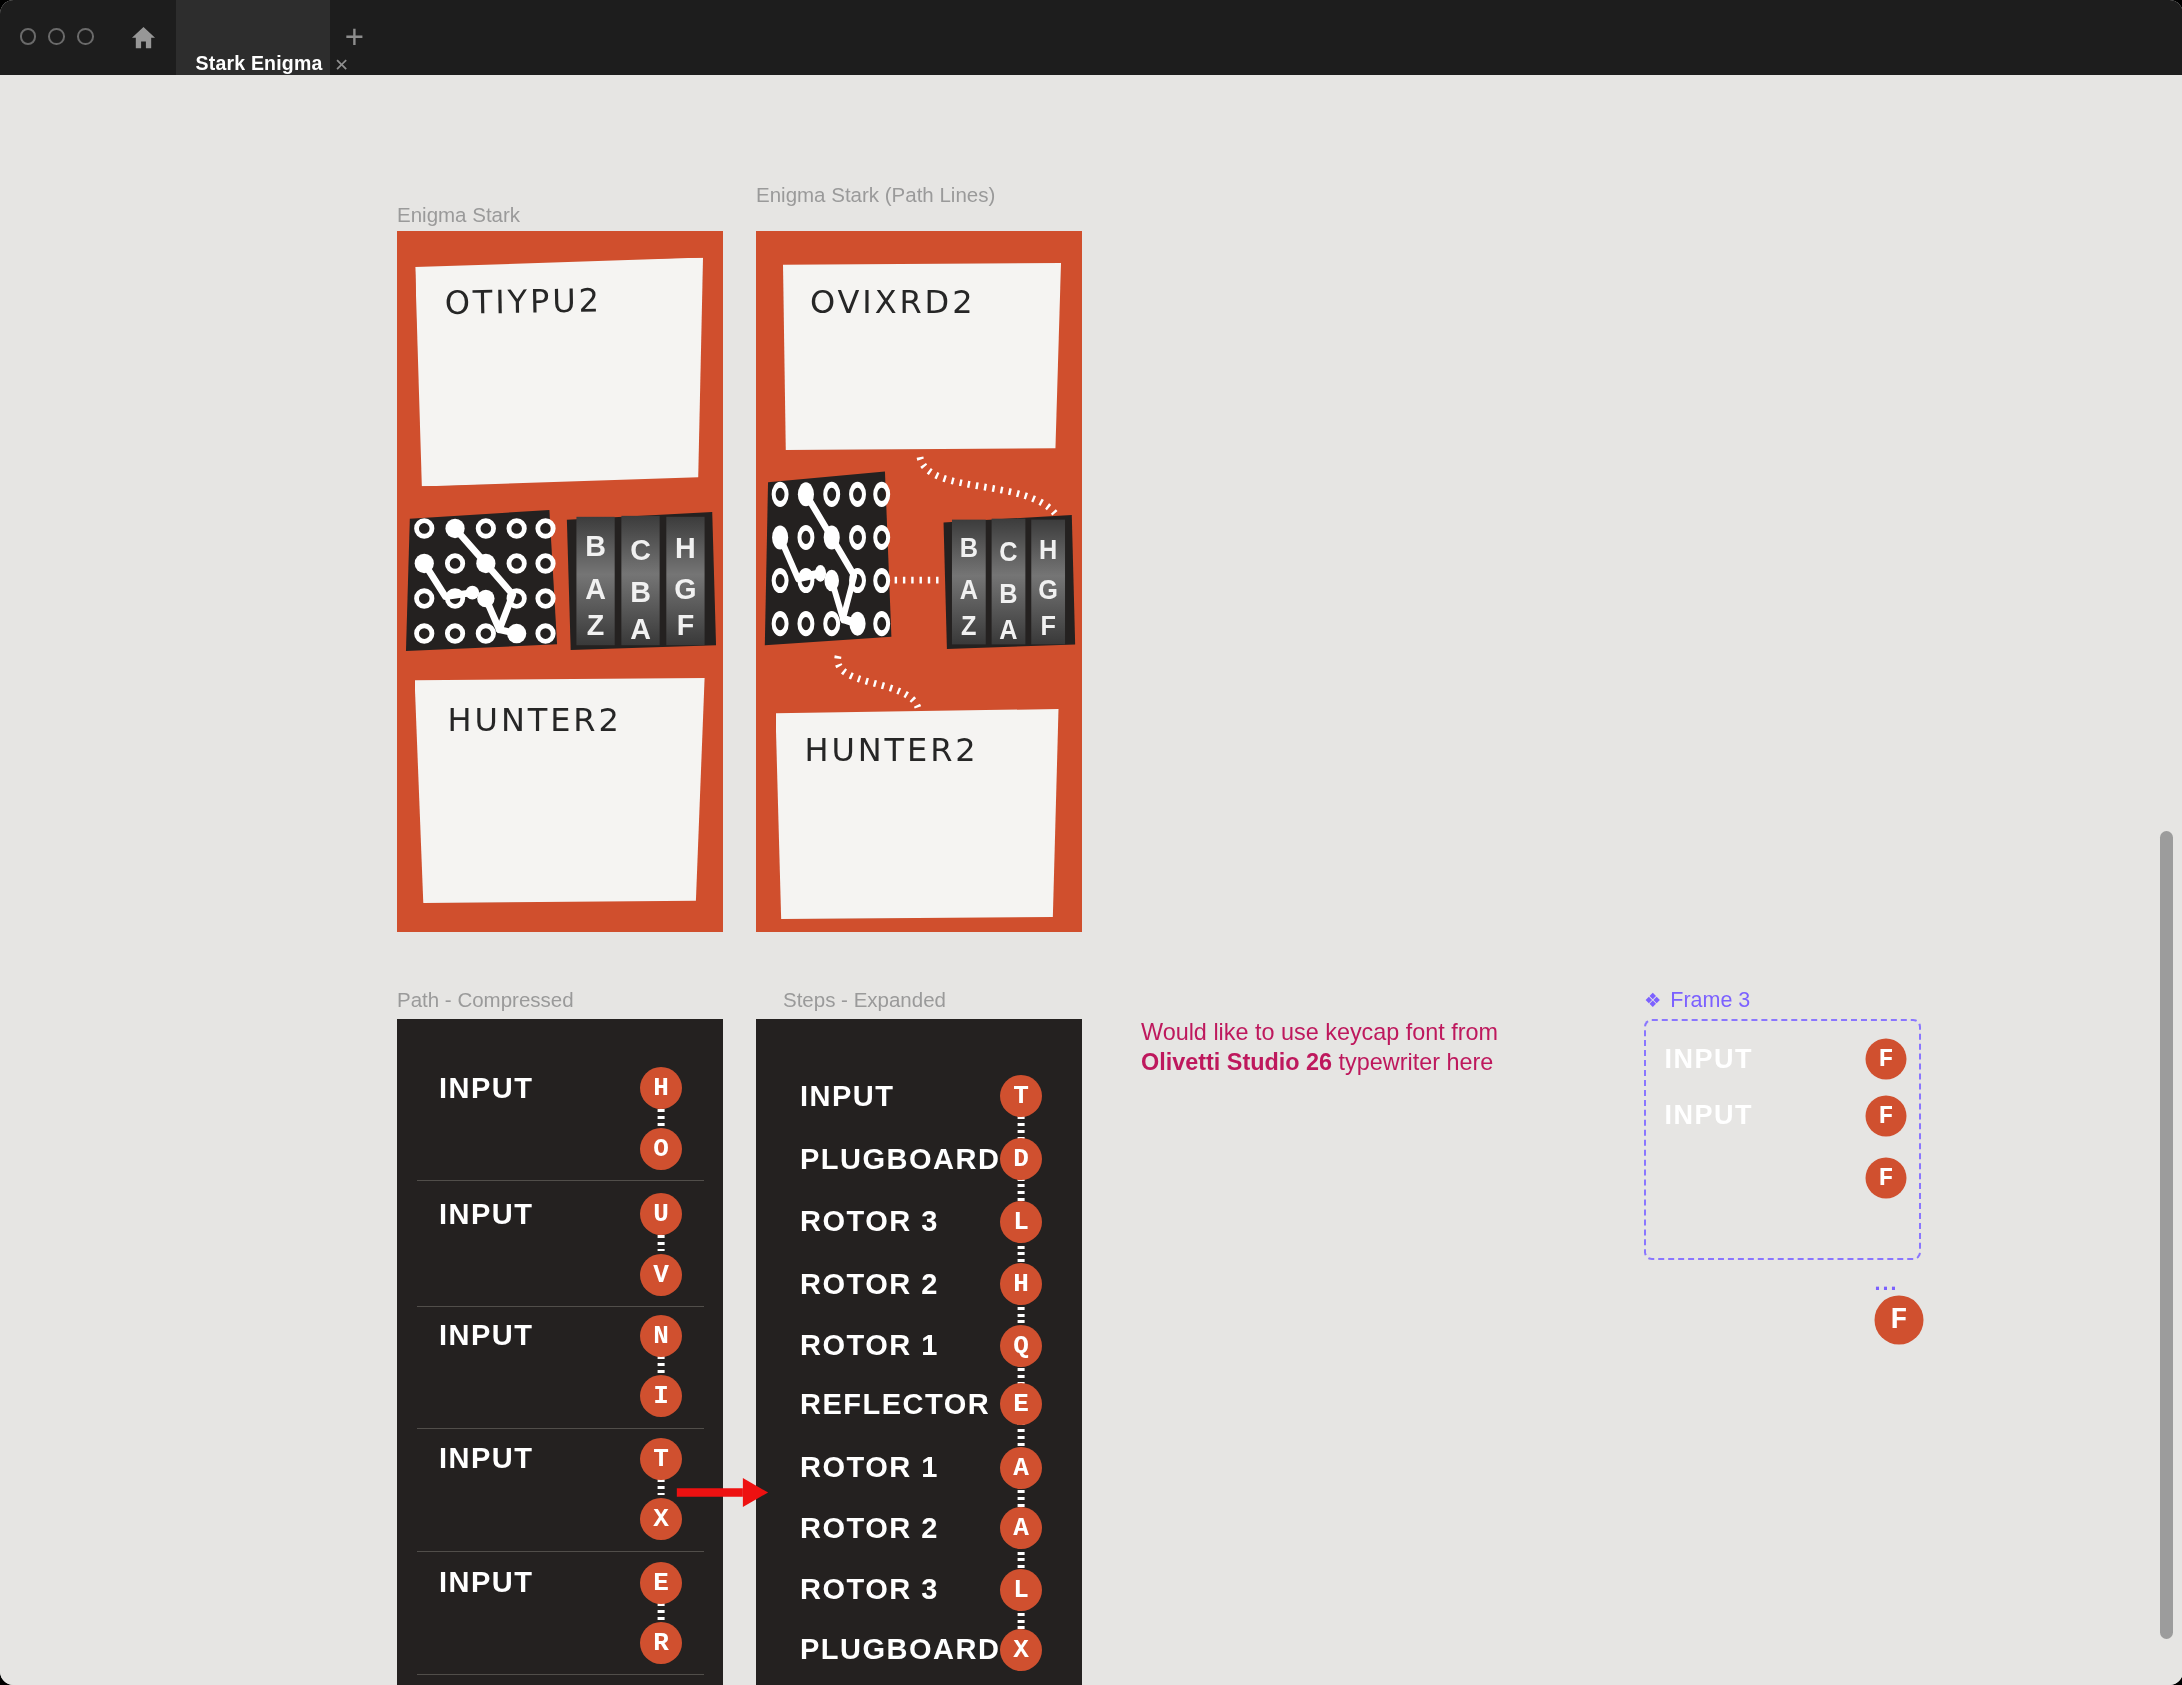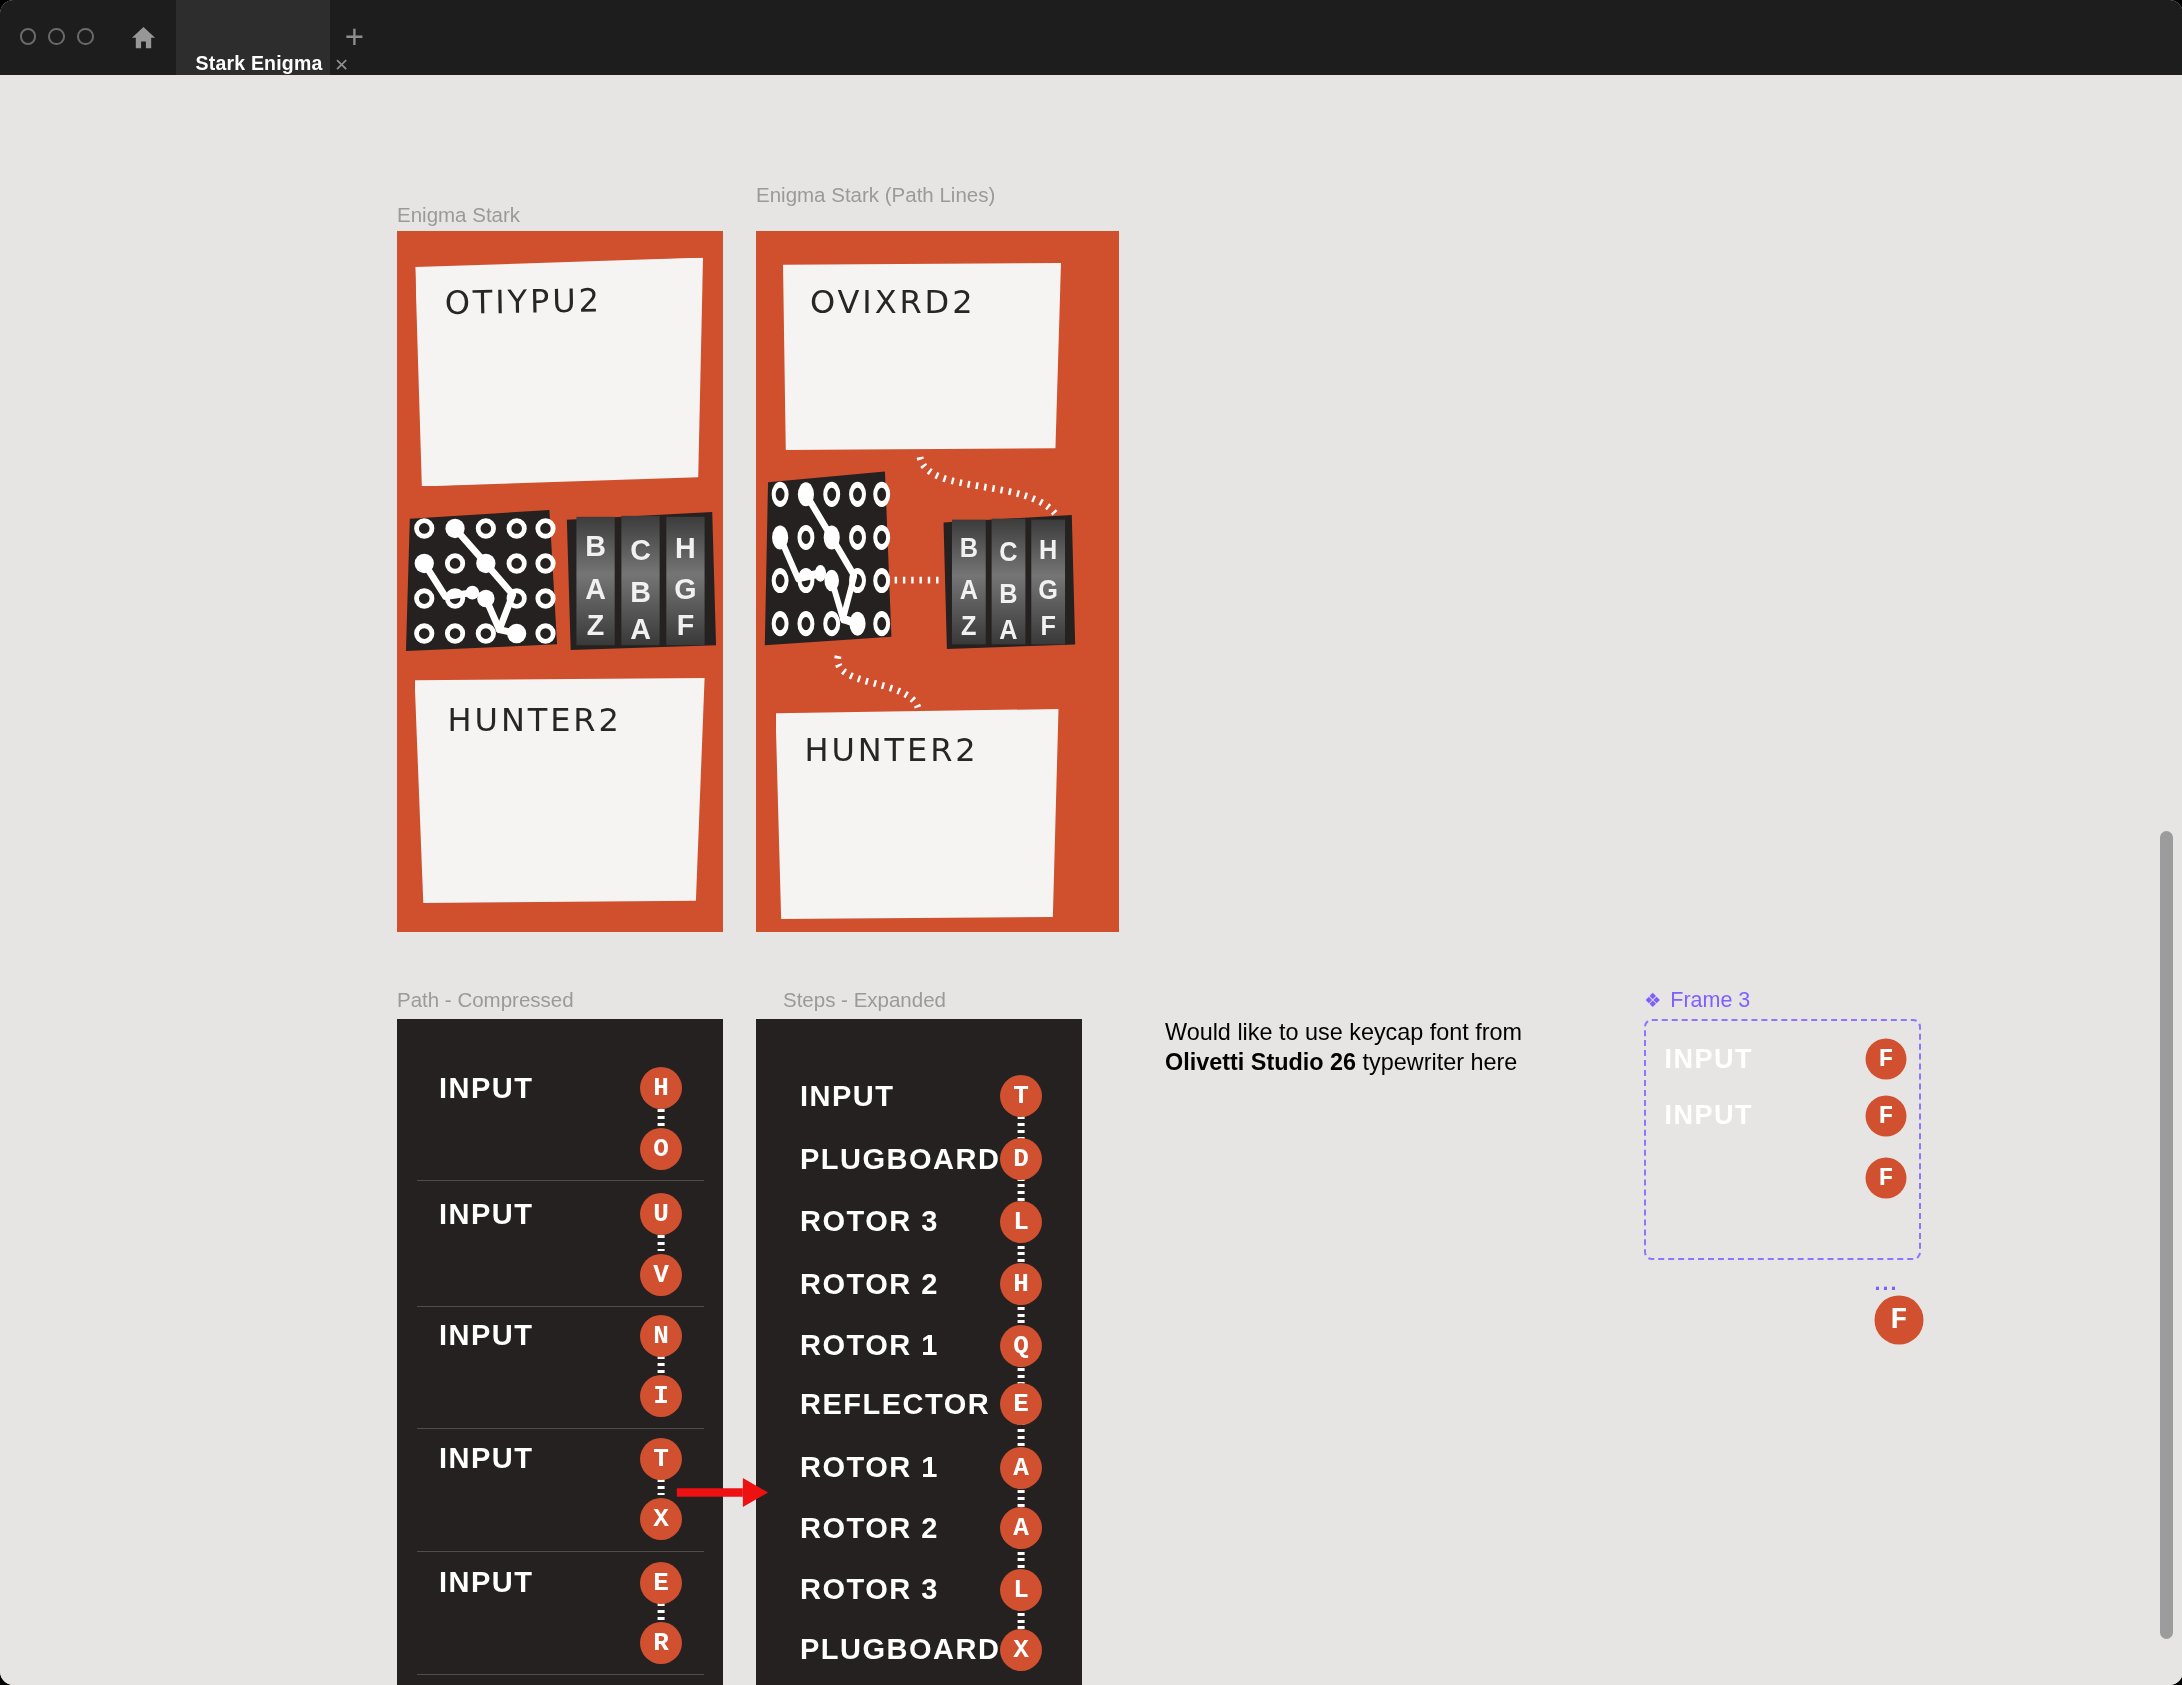--- a/index.html
+++ b/index.html
@@ -30,21 +30,21 @@
   
   .step-label{position:absolute;color:#fff;font-weight:800;font-size:29px;letter-spacing:1.5px;line-height:37px;white-space:nowrap;}
   .key{position:absolute;width:42px;height:42px;border-radius:50%;background:#d0502f;color:#fff;
        font-family:"Liberation Mono",monospace;font-weight:700;font-size:26px;
        display:flex;align-items:center;justify-content:center;transform:translate(-50%,-50%);}
   .conn{position:absolute;width:6.8px;transform:translateX(-50%);
         background:repeating-linear-gradient(to bottom,#fff 0 2.9px,transparent 2.9px 6.8px);}
   .sep{position:absolute;left:19.5px;width:287px;height:1px;background:#514e4a;}
 
   
-  .note{position:absolute;left:1141px;top:942px;width:410px;font-size:23.4px;line-height:30px;color:#000000;margin-left:24px;}
+  .note{position:absolute;left:1141px;top:942px;width:410px;font-size:23.4px;line-height:30px;color:#be185d;}
 
   
   .f4-label{position:absolute;left:1644px;top:913px;display:flex;align-items:center;color:#7c61ff;font-size:21.5px;}
   .f4-icon{font-size:19.5px;margin-right:8.8px;}
   .f4-box{position:absolute;left:1644px;top:944px;width:277px;height:241px;border:2px dashed #8a76ff;border-radius:7.8px;box-sizing:border-box;}
   .f4-step{position:absolute;color:#fff;font-weight:800;font-size:27px;letter-spacing:1.5px;line-height:33px;}
   .f4-key{width:41px;height:41px;font-size:25px;}
   .dots{position:absolute;left:1870px;top:1196px;width:33px;text-align:center;color:#7c61ff;font-size:21.5px;font-weight:700;letter-spacing:2px;}
   .key-big{width:49px;height:49px;font-size:29px;}
 
@@ -143,21 +143,21 @@
           <text x="127" y="129">F</text>
         </g>
       </svg>
 
       <div class="paper" style="left:17.6px;top:447px;width:290px;height:225px;clip-path:polygon(0 1%,100% 0,97% 99%,3% 100%)">
         <span class="scrawl" style="left:33px;top:23.4px">HUNTER2</span>
       </div>
     </div>
 
     <div class="frame-label" style="left:756px;top:108px">Enigma Stark (Path Lines)</div>
-    <div class="frame orange" style="left:756px;top:156px;width:363px;height:701px">
+    <div class="frame orange" style="left:756px;top:156px;width:326px;height:701px">
       <div class="paper" style="left:27px;top:32px;width:278px;height:187px;clip-path:polygon(0 1%,100% 0,98% 99%,1% 100%)">
         <span class="scrawl" style="left:27px;top:19.5px">OVIXRD2</span>
       </div>
 
       <svg class="pboard" style="left:7.8px;top:237px" width="129" height="182" viewBox="0 0 160 152" preserveAspectRatio="none">
         <polygon points="5,12 150,3 158,141 1,148" fill="#242120"></polygon>
         <g fill="none" stroke="#fff" stroke-width="5">
           <circle cx="20" cy="22" r="8"></circle>
               <circle cx="84" cy="22" r="8"></circle>
               <circle cx="116" cy="22" r="8"></circle>

